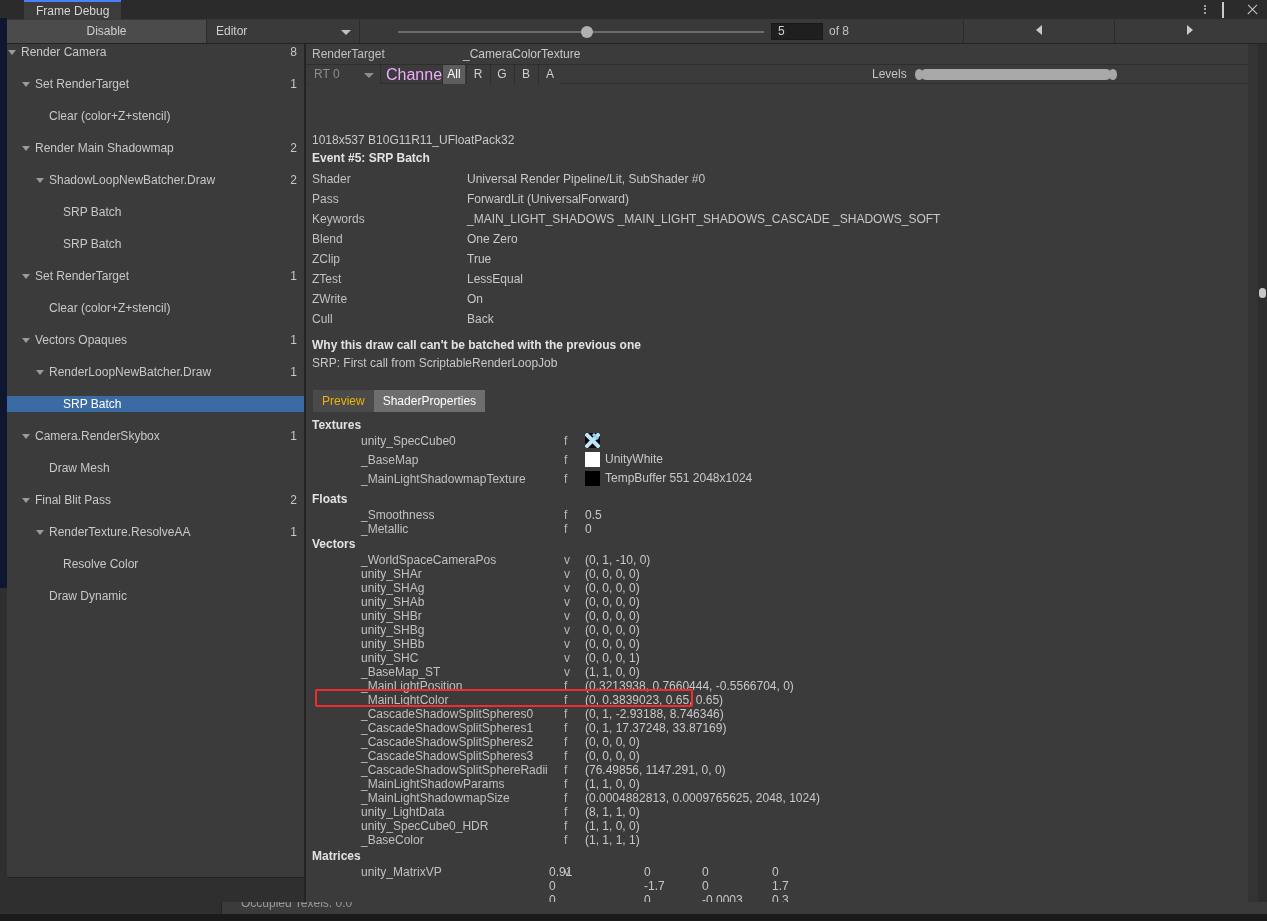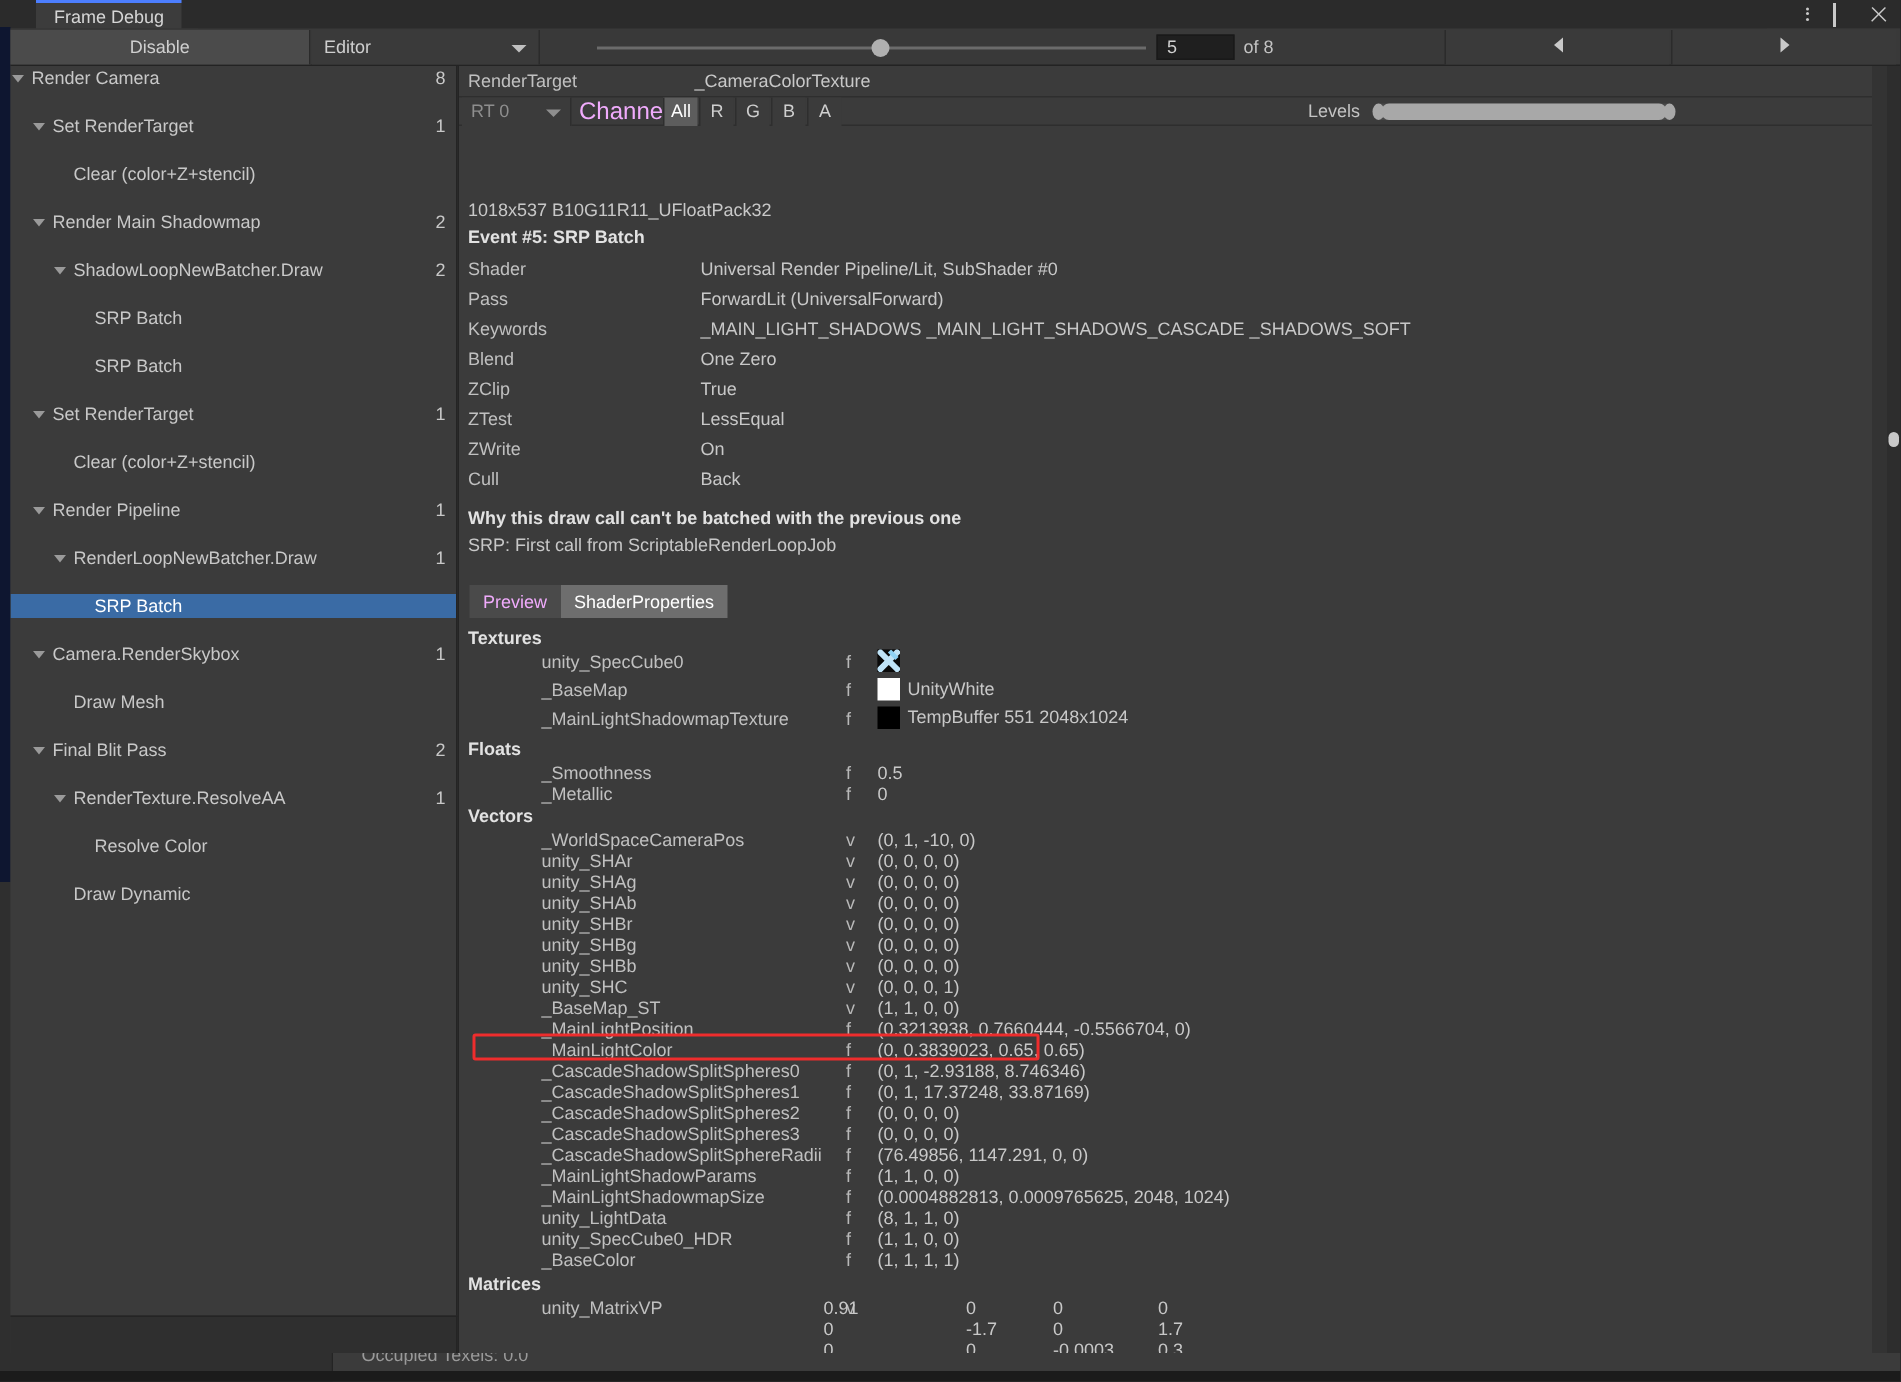--- a/index.html
+++ b/index.html
@@ -105,21 +105,21 @@
   .evt { position: absolute; left: 6px; top: 107px; color: #e2e2e2; font-size: 12px; font-weight: bold; }
 
   .kv { position: absolute; font-size: 12px; }
   .kv .k { position: absolute; left: 0; color: #c0c0c0; }
   .kv .v { position: absolute; left: 155px; color: #c8c8c8; white-space: nowrap; }
 
   .why-t { position: absolute; left: 6px; top: 294px; color: #e2e2e2; font-size: 12px; font-weight: bold; }
   .why-v { position: absolute; left: 6px; top: 312px; color: #c8c8c8; font-size: 12px; }
 
   .tabs2 { position: absolute; left: 7px; top: 346px; height: 22px; display: flex; }
-  .tab2 { height: 22px; line-height: 22px; padding: 0 9px; font-size: 12px; color: #f0abfc; background: #4a4a4a; }
+  .tab2 { height: 22px; line-height: 22px; padding: 0 9px; font-size: 12px; color: #eab308; background: #4a4a4a; }
   .tab2.act { background: #6e6e6e; color: #ffffff; }
 
   .sect { position: absolute; left: 6px; font-size: 12px; font-weight: bold; color: #e2e2e2; }
 
   .prow { position: absolute; left: 0; height: 14px; font-size: 12px; white-space: nowrap; margin-left: 36px; }
   .prow .pn { position: absolute; left: 19px; color: #c0c0c0; }
   .prow .pt { position: absolute; left: 222px; color: #b8b8b8; }
   .prow .pv { position: absolute; left: 243px; color: #c8c8c8; }
 
   .swatch { position: absolute; left: 243px; top: 0px; width: 15px; height: 15px; }
@@ -217,21 +217,21 @@
       <div class="tree-row" style="top: 112px;">
         <span class="tw" style="left: 15px;"></span>
         <span class="tname" style="left: 28px;">Set RenderTarget</span>
         <span class="tcount">1</span>
       </div>
       <div class="tree-row" style="top: 128px;">
         <span class="tname" style="left: 42px;">Clear (color+Z+stencil)</span>
       </div>
       <div class="tree-row" style="top: 144px;">
         <span class="tw" style="left: 15px;"></span>
-        <span class="tname" style="left: 28px;">Render Pipeline</span>
+        <span class="tname" style="left: 28px;">Vectors Opaques</span>
         <span class="tcount">1</span>
       </div>
       <div class="tree-row" style="top: 160px;">
         <span class="tw" style="left: 29px;"></span>
         <span class="tname" style="left: 42px;">RenderLoopNewBatcher.Draw</span>
         <span class="tcount">1</span>
       </div>
       <div class="tree-row sel" style="top: 176px;">
         <span class="tname" style="left: 56px;">SRP Batch</span>
       </div>

